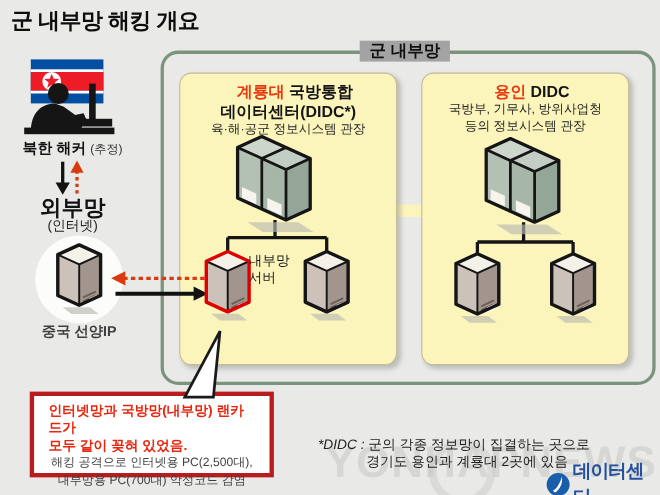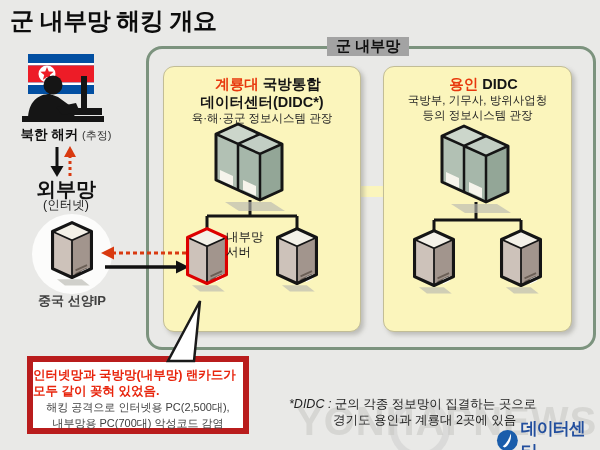--- a/index.html
+++ b/index.html
@@ -1,21 +1,21 @@
 <!DOCTYPE html>
 <html><head>
 <meta charset="utf-8">
 <style>
   html,body{margin:0;padding:0;}
   body{font-family:"Liberation Sans","DejaVu Sans",sans-serif;}
   #stage{position:relative;width:600px;height:450px;background:#e9e9e7;overflow:hidden;}
   .abs{position:absolute;}
   .center{text-align:center;}
 
-  #title{left:10px;top:5px;font-size:24px;font-weight:bold;color:#0d0d0d;letter-spacing:-0.5px;text-align:right;}
+  #title{left:10px;top:5px;font-size:20px;font-weight:bold;color:#0d0d0d;letter-spacing:-0.5px;text-align:right;}
 
   
   #intranet-frame{left:146px;top:46px;width:444px;height:298px;border:3px solid #7c937e;border-radius:16px;z-index:1;}
   #intranet-label{left:327px;top:37px;padding:0 9px;background:#a3a3a3;font-size:15px;font-weight:bold;color:#111;z-index:2;}
 
   .didc-box{top:66px;height:264px;background:#fbf5bc;border:1px solid #c2bd96;border-radius:11px;
     box-shadow:3px 3px 4px rgba(110,110,100,0.35);z-index:2;}
   #didc-left{left:163px;width:196px;}
   #didc-right{left:383px;width:187px;}
   #yellow-bridge{left:356px;top:186px;width:30px;height:11px;background:#fbf5bc;z-index:2;}
@@ -34,22 +34,22 @@
   #attacker-label{left:2px;top:126px;width:128px;font-size:13.5px;font-weight:bold;color:#111;z-index:2;}
   #attacker-label .small{font-size:11px;font-weight:normal;color:#333;}
   #external-label{left:2px;top:180px;width:128px;z-index:2;color:#111;}
   #external-label .big{font-size:20px;font-weight:bold;line-height:18px;}
   #external-label .small{font-size:12.5px;line-height:15px;color:#222;}
   #china-circle{left:32px;top:214px;width:80px;height:80px;background:#fcfcfb;border-radius:50%;z-index:1;}
   #china-server{left:49px;top:220px;z-index:2;}
   #china-label{left:2px;top:292px;width:140px;font-size:13px;font-weight:bold;color:#404040;z-index:2;}
 
   
-  #callout{left:27px;top:356px;width:222px;height:78px;background:#fff;border:6px solid #b91c1c;z-index:4;
-    padding:5px 0;box-sizing:border-box;}
+  #callout{left:27px;top:356px;width:222px;height:78px;background:#fff;border:4px solid #b91c1c;z-index:4;
+    padding:5px 13px;box-sizing:border-box;}
   #callout .red{color:#e8250d;font-weight:bold;font-size:12.5px;line-height:16px;}
   #callout .blk{color:#404040;font-size:11px;line-height:16px;text-align:center;}
 
   
   #footnote{left:289px;top:396px;width:300px;font-size:12.5px;color:#222;line-height:16px;z-index:3;}
   #footnote .ital{font-style:italic;}
   #footnote .ind{padding-left:44px;}
 
   
   #watermark{left:296px;top:399px;width:304px;overflow:hidden;white-space:nowrap;font-size:40px;font-weight:bold;

